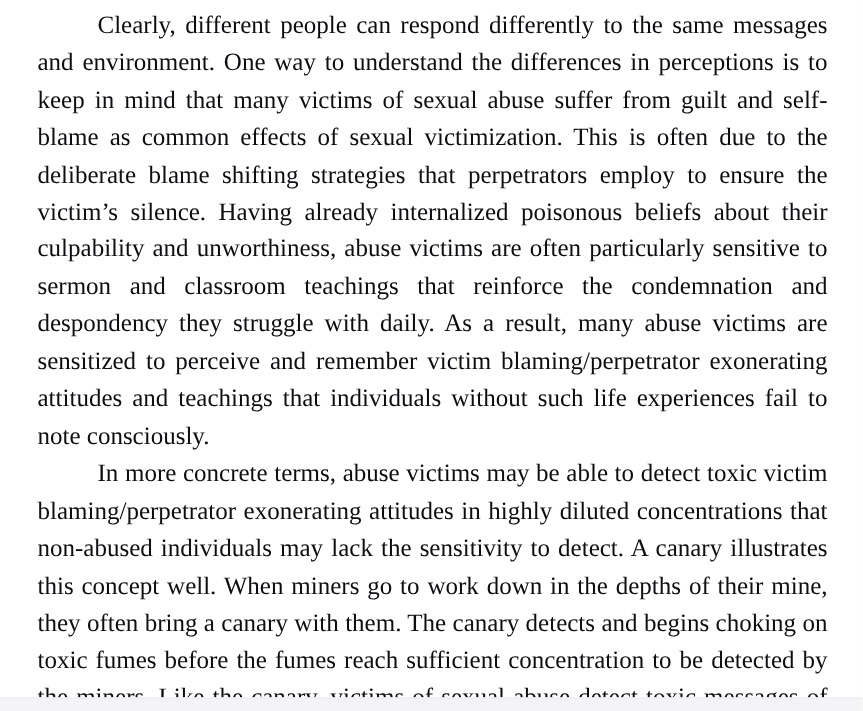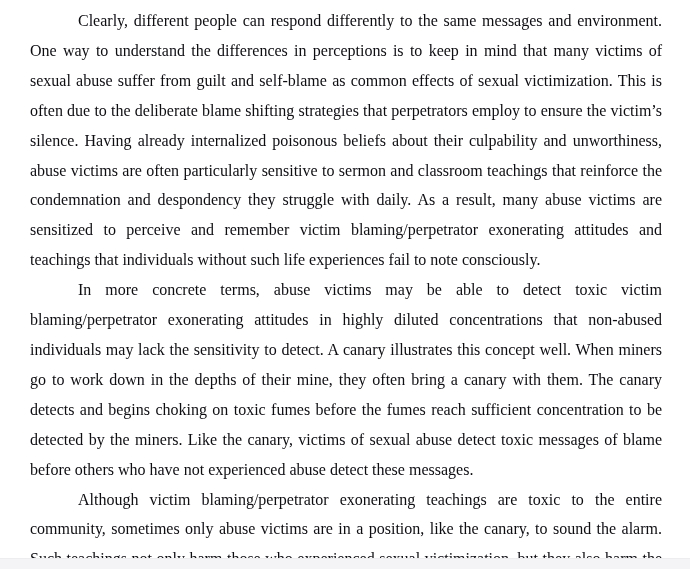--- a/index.html
+++ b/index.html
@@ -28,21 +28,21 @@
     position: absolute;
     left: 30px;
     top: 0px;
     width: 632px;
   }
   .para {
     margin: 0;
     padding: 0;
     text-align: justify;
     text-justify: inter-word;
-    font-size: 16px;
+    font-size: 20px;
     line-height: 29.9px;
     color: #0d0d12;
     text-indent: 48px;
     -webkit-font-smoothing: antialiased;
   }
   .para:first-child {
     padding-top: 6px;
   }
   
   .para:last-child {

